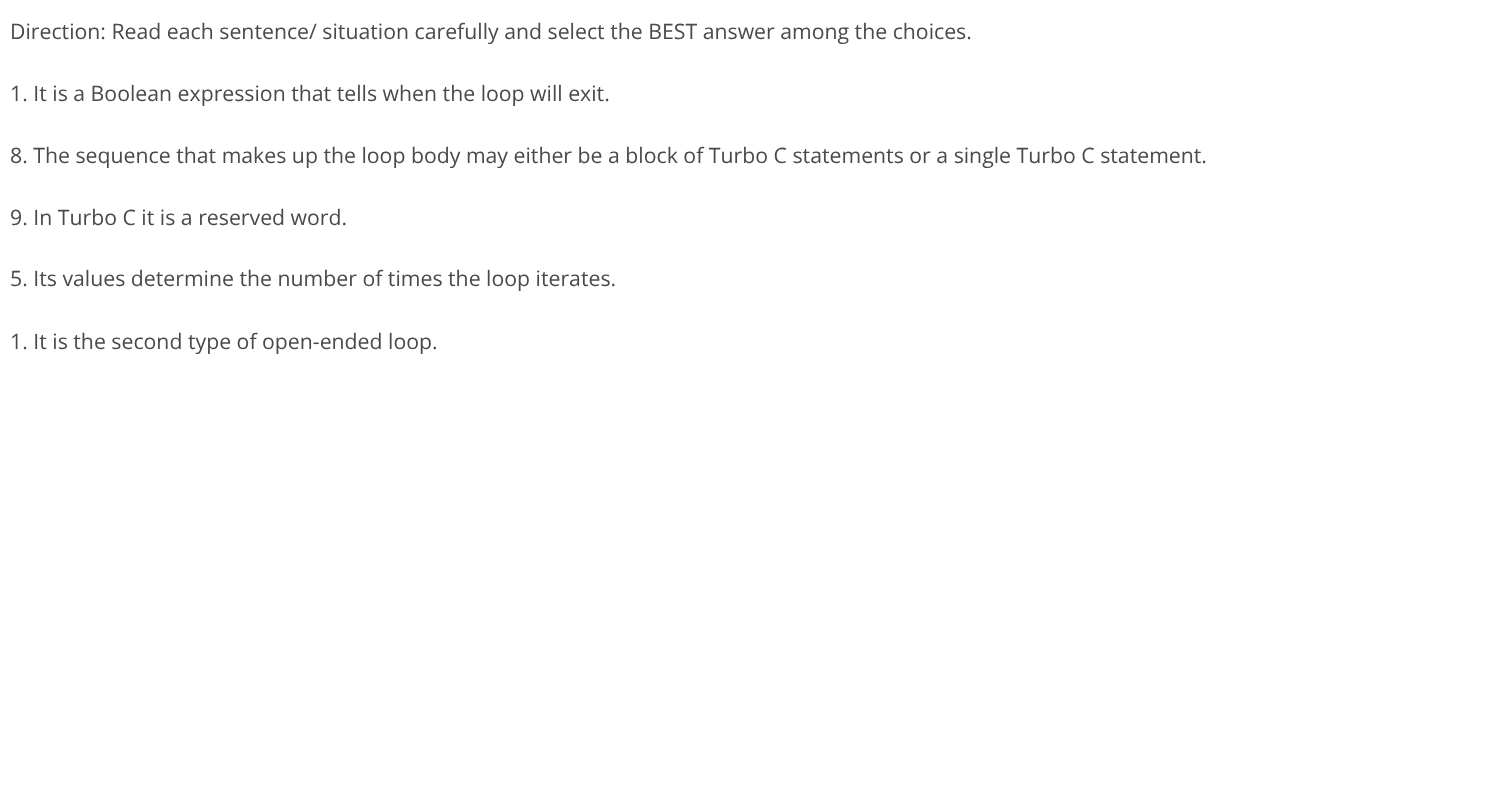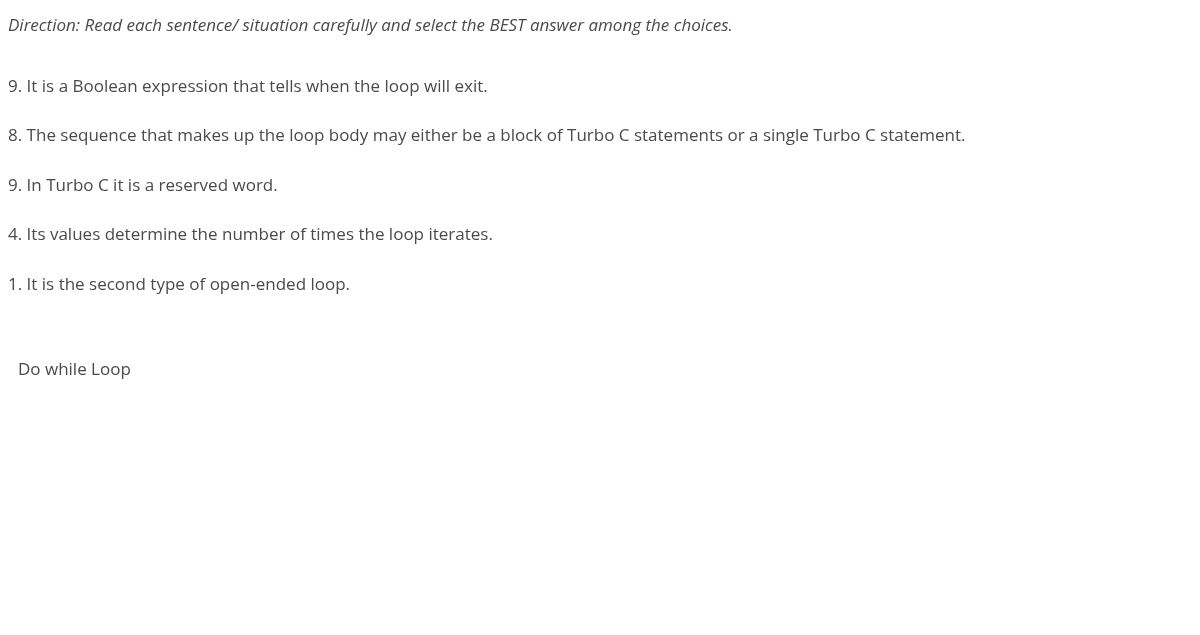--- a/index.html
+++ b/index.html
@@ -10,23 +10,22 @@
     body {
       font-family: -apple-system, BlinkMacSystemFont, "Segoe UI", "Open Sans", "Helvetica Neue", Arial, sans-serif;
       background: #ffffff;
       color: #4a4a4a;
       padding: 12px 8px;
       font-size: 17px;
       line-height: 1.5;
       width: 1200px;
     }
     .direction {
-      margin-bottom: 35px;
+      margin-bottom: 24px;
       font-weight: 400;
-      font-style: italic;
     }
     .question {
       margin-bottom: 24px;
       font-weight: 400;
     }
     .answers-block {
       margin-top: 60px;
       padding-left: 10px;
     }
     .answers-row {
@@ -39,23 +38,20 @@
     }
     .answer-col2 {
       font-weight: 400;
     }
   </style>
 </head>
 <body>
 
 <div class="direction">Direction: Read each sentence/ situation carefully and select the BEST answer among the choices.</div>
 
-<div class="question">9. It is a Boolean expression that tells when the loop will exit.</div>
+<div class="question">1. It is a Boolean expression that tells when the loop will exit.</div>
 <div class="question">8. The sequence that makes up the loop body may either be a block of Turbo C statements or a single Turbo C statement.</div>
 <div class="question">9. In Turbo C it is a reserved word.</div>
-<div class="question">4. Its values determine the number of times the loop iterates.</div>
+<div class="question">5. Its values determine the number of times the loop iterates.</div>
 <div class="question">1. It is the second type of open-ended loop.</div>
 
 <div class="answers-block">
-  <div class="answers-row">
-    <div class="answer-col1">Do while Loop</div>
-  </div>
 </div>
 
 </body></html>

